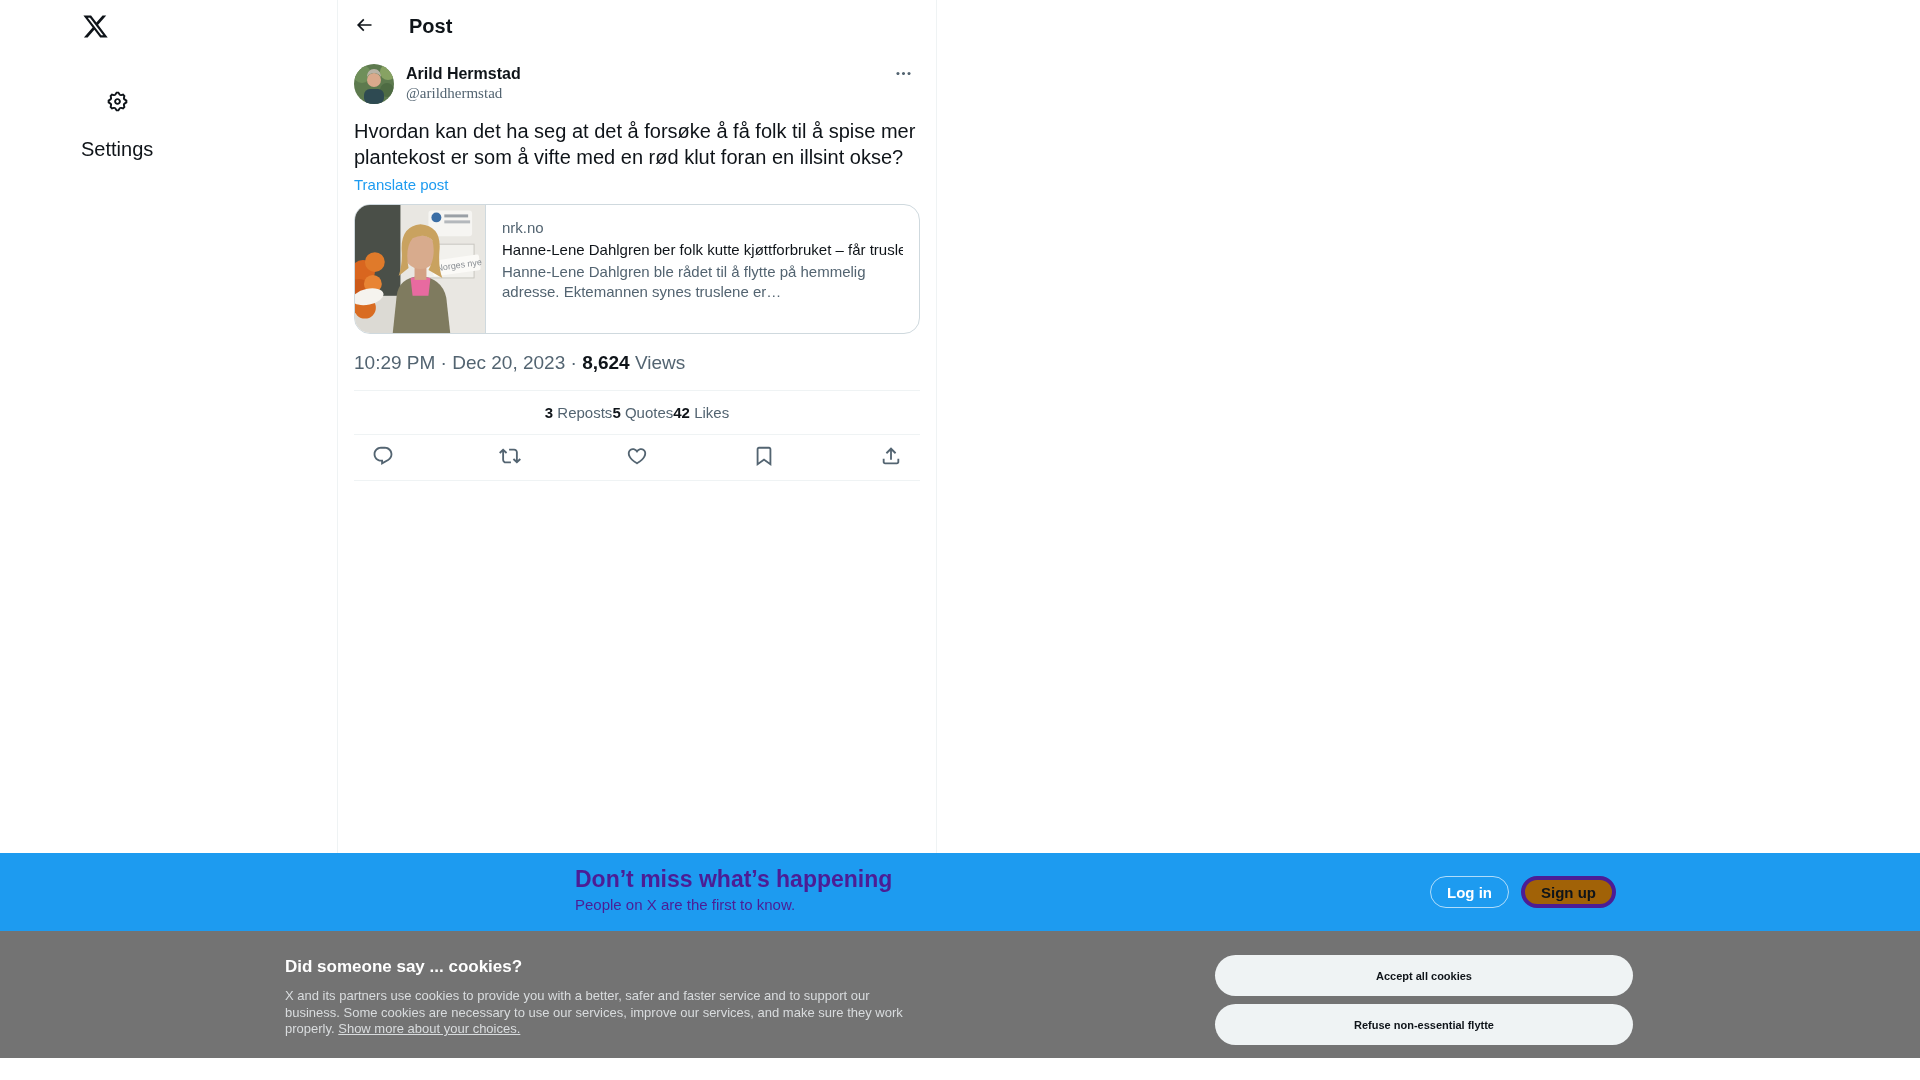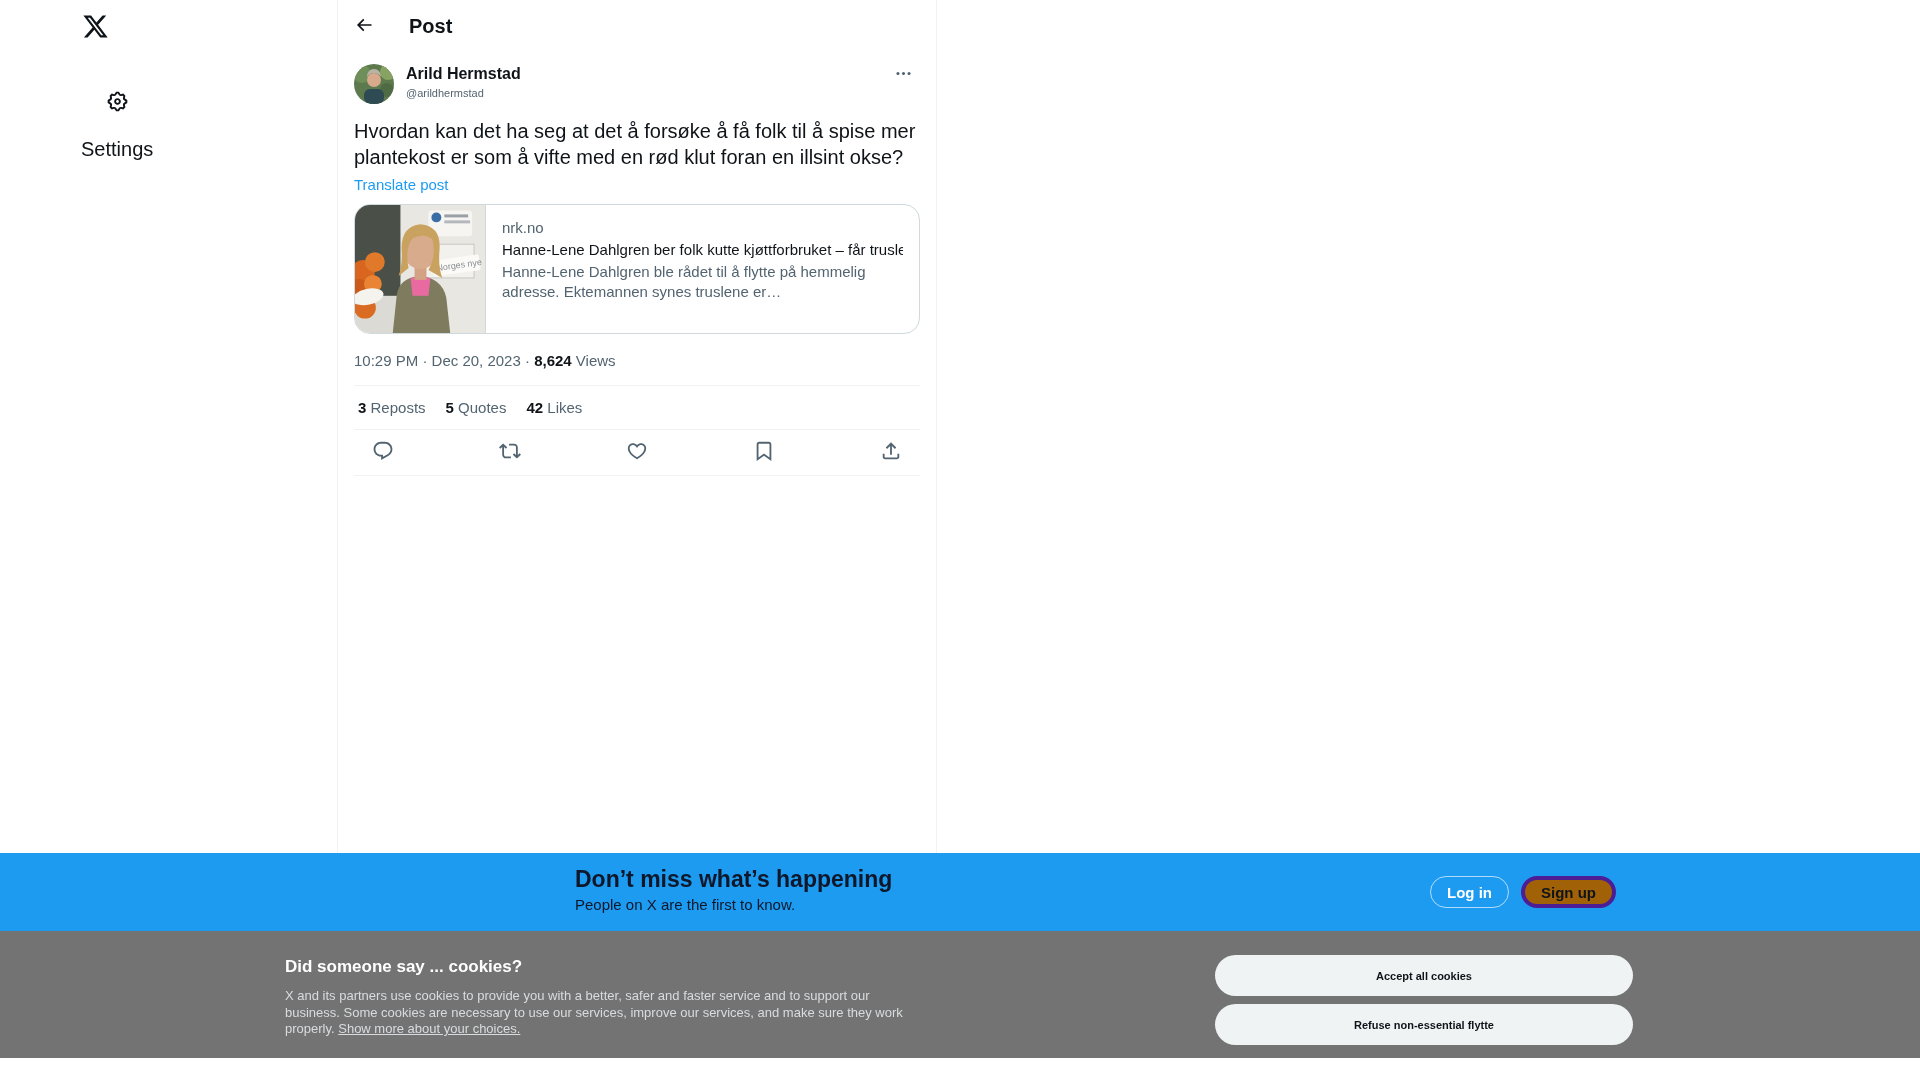--- a/index.html
+++ b/index.html
@@ -23,59 +23,59 @@
   .back-btn { width:36px; height:36px; border-radius:50%; border:none; background:none; cursor:pointer;
     display:flex; align-items:center; justify-content:center; }
   .back-btn svg { width:20px; height:20px; fill:#0f1419; }
   .col-title { font-size:20px; font-weight:700; margin-left:27px; }
 
   .post-wrap { padding:0 16px; }
   .author-row { margin-top:11px; display:flex; align-items:flex-start; }
   .avatar { width:40px; height:40px; border-radius:50%; overflow:hidden; flex:0 0 40px; cursor:pointer; }
   .author-meta { margin-left:12px; flex:1 1 auto; }
   .author-name { font-size:16px; font-weight:700; line-height:20px; cursor:pointer; }
-  .author-handle { font-size:11px; color:#536471; line-height:19px; cursor:pointer; }
+  .author-handle { font-size:15px; color:#536471; line-height:19px; cursor:pointer;font-family:Liberation Serif, serif; }
   .more-btn { width:34px; height:34px; margin-top:-6px; border:none; background:none; border-radius:50%;
     cursor:pointer; display:flex; align-items:center; justify-content:center; }
   .more-btn svg { width:19px; height:19px; fill:#536471; }
 
   .post-text { margin-top:14px; font-size:20px; line-height:26px; color:#0f1419; }
   .translate-link { display:inline-block; margin-top:6px; font-size:15px; color:#1d9bf0;
     text-decoration:none; cursor:pointer; }
 
   .link-card { margin-top:10px; height:130px; border:1px solid #cfd9de; border-radius:16px;
     display:flex; overflow:hidden; cursor:pointer; background:#fff; }
   .card-thumb { width:131px; flex:0 0 131px; border-right:1px solid #cfd9de; position:relative; }
   .card-thumb svg { display:block; width:100%; height:100%; }
   .card-body { flex:1 1 auto; padding:13px 16px 0 16px; min-width:0; }
   .card-domain { font-size:15px; line-height:20px; color:#536471; }
   .card-title { font-size:15px; line-height:20px; margin-top:2px; color:#0f1419;
     white-space:nowrap; overflow:hidden; }
   .card-desc { font-size:15px; line-height:20px; margin-top:2px; color:#536471;
     display:-webkit-box; -webkit-line-clamp:2; -webkit-box-orient:vertical; overflow:hidden; }
 
-  .time-row { margin-top:18px; font-size:15px; color:#536471; }
+  .time-row { margin-top:18px; font-size:19px; color:#536471; }
   .time-row .strong { color:#0f1419; font-weight:700; }
   .time-row a { color:inherit; text-decoration:none; cursor:pointer; }
 
   .divider { border-top:1px solid #eff3f4; margin-top:16px; }
-  .stats-row { display:flex; gap:20px; padding:13px 4px; font-size:15px; color:#536471; }
+  .stats-row { display:flex; padding:13px 4px; font-size:15px; color:#536471;justify-content:center; }
   .stat { cursor:pointer; }
   .stat b { color:#0f1419; font-weight:700; }
   .stats-row + .divider { margin-top:0; }
 
   .actions-row { height:46px; display:flex; align-items:center; justify-content:space-between;
     padding:0 10px; border-bottom:1px solid #eff3f4; }
   .action-btn { width:38px; height:38px; border:none; background:none; border-radius:50%;
     cursor:pointer; display:flex; align-items:center; justify-content:center; color:#536471; }
   .action-btn svg { width:22px; height:22px; fill:currentColor; }
 
   
   .bottom-banner { position:absolute; left:0; top:853px; width:1920px; height:78px; background:#1d9bf0; }
-  .banner-text { position:absolute; left:575px; top:12px; color:#0f172a; }
+  .banner-text { position:absolute; left:575px; top:12px; color:#4c1d95; }
   .banner-title { font-size:23px; font-weight:800; line-height:28px; }
   .banner-sub { font-size:15px; line-height:19px; margin-top:2px; }
   .banner-actions { position:absolute; left:1430px; top:23px; display:flex; gap:12px; }
   .btn-pill { height:32px; border-radius:16px; padding:0 16px; font-size:15px; font-weight:700;
     display:flex; align-items:center; cursor:pointer; font-family:inherit; }
   .btn-login { background:transparent; border:1px solid rgba(255,255,255,0.65); color:#fff; }
   .btn-signup { background:#a16207; border:4px solid #4c1d95; color:#0f1419; }
 
   
   .cookie-bar { position:absolute; left:0; top:931px; width:1920px; height:127px; background:#737373; }

